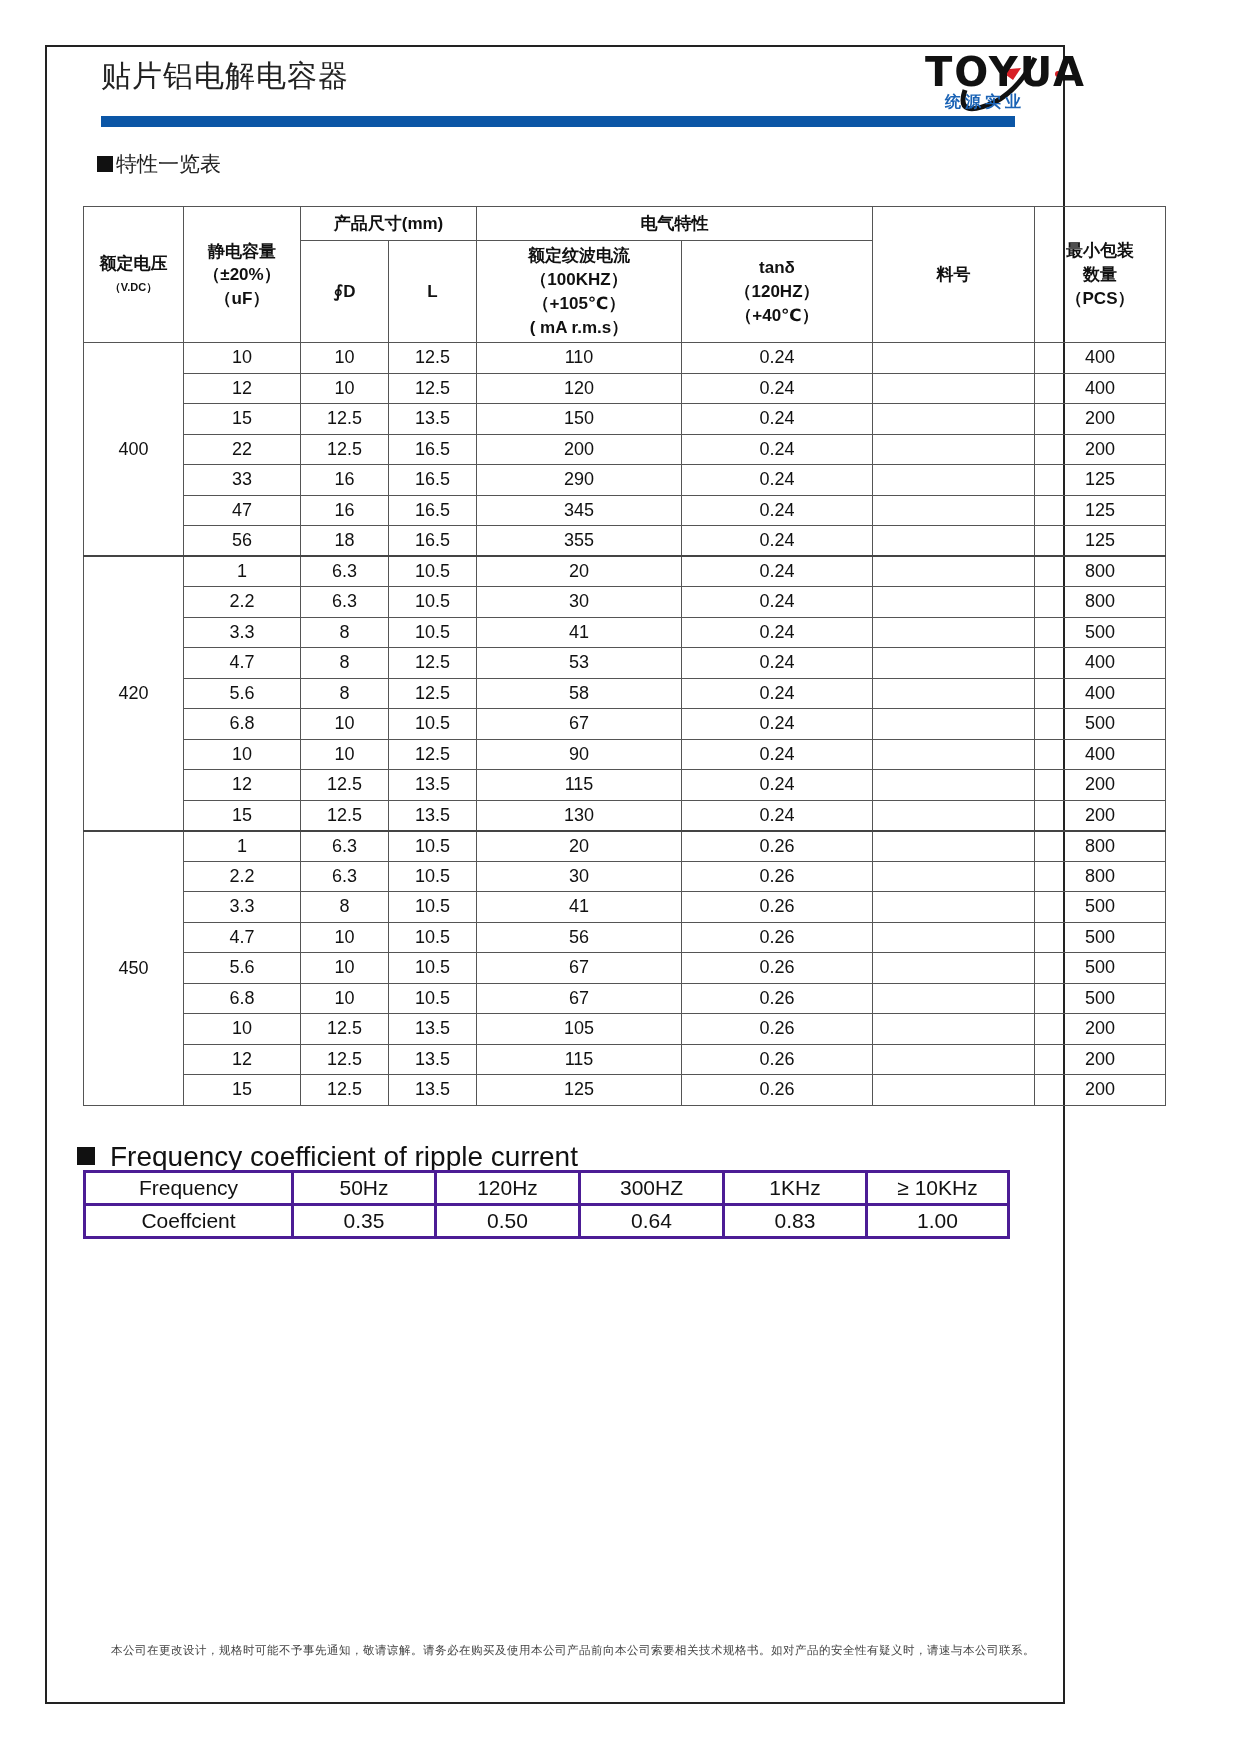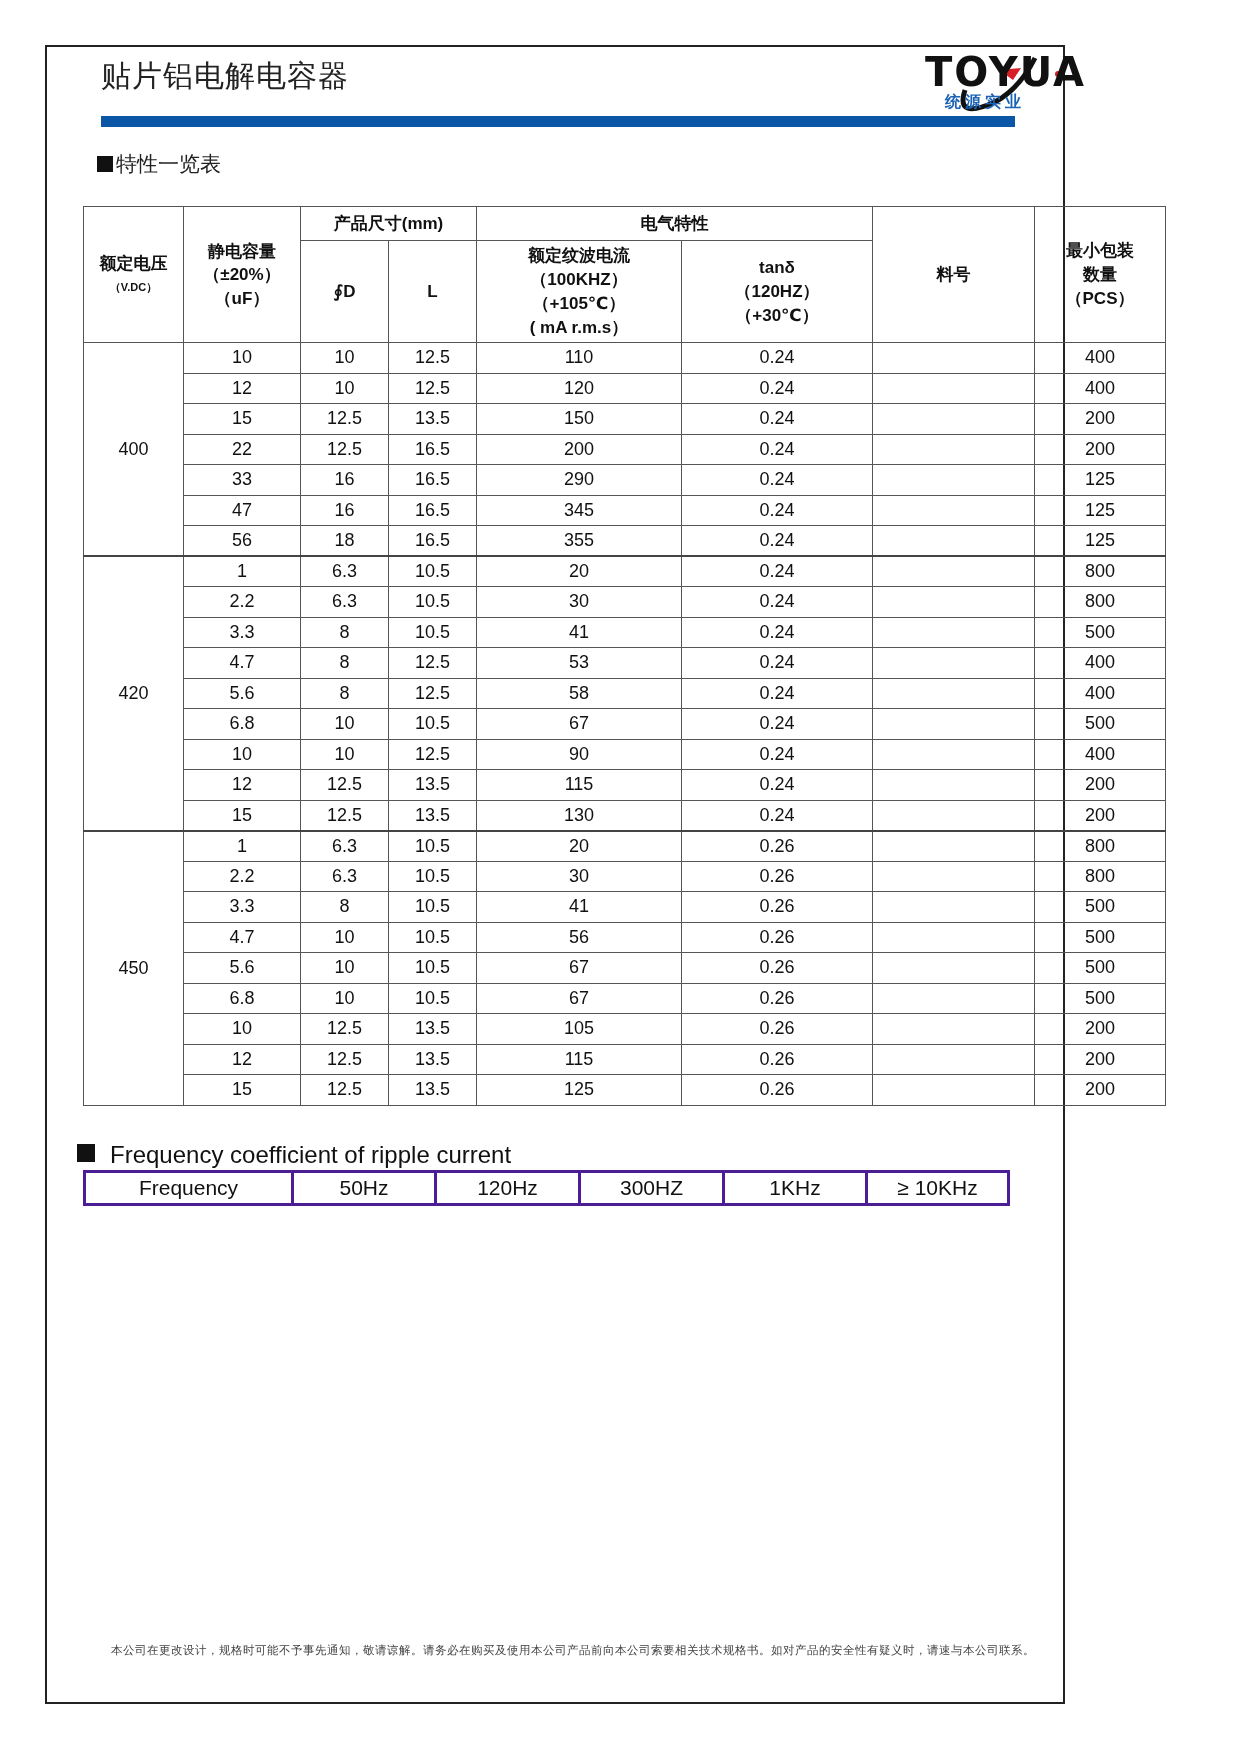--- a/index.html
+++ b/index.html
@@ -40,21 +40,21 @@
     font-size: 18px; color: #111; padding: 0; font-weight: normal;
   }
   table.main th { font-weight: bold; font-size: 17px; line-height: 24px; }
   table.main tr.hd1 th { height: 34px; }
   table.main tr.hd2 th { height: 102px; border-top: 1px solid #2b3a8c; }
   table.main tr.row td { height: 30.5px; }
   table.main .sep-top td { border-top: 2px solid #444; }
   table.main th .cn { font-family: "DejaVu Sans", sans-serif; font-weight: bold; }
 
   .freq-title {
-    position: absolute; left: 77px; top: 1141px; font-size: 24px; color: #111;
+    position: absolute; left: 77px; top: 1141px; font-size: 28px; color: #111;
   }
   .freq-title .sq { display: inline-block; width: 18px; height: 18px; background: #111; margin-right: 15px; vertical-align: 1px; }
   table.freq {
     position: absolute; left: 83px; top: 1170px; width: 924px; border-collapse: collapse; table-layout: fixed;
   }
   table.freq td {
     border: 3px solid #4c1d95; text-align: center; font-size: 21px; height: 33px; padding: 0; color: #111;
   }
   .footer {
     position: absolute; left: 111px; top: 1643px; font-family: "DejaVu Serif", serif; font-size: 11.5px; color: #444; letter-spacing: 0.5px; white-space: nowrap;
@@ -118,21 +118,21 @@
       <th>L</th>
       <th>
         <div>额定纹波电流</div>
         <div>（100KHZ）</div>
         <div>（+105℃）</div>
         <div>( mA r.m.s）</div>
       </th>
       <th>
         <div>tanδ</div>
         <div>（120HZ）</div>
-        <div>（+30℃）</div>
+        <div>（+40℃）</div>
       </th>
     </tr>
   </thead>
   <tbody id="main-body">
       <tr class="row">
         <td rowspan="7">400</td>
         <td>10</td>
         <td>10</td>
         <td>12.5</td>
         <td>110</td>
@@ -376,16 +376,24 @@
   </colgroup>
   <tbody>
     <tr id="freq-row">
       <td>Frequency</td>
     <td>50Hz</td>
         <td>120Hz</td>
         <td>300HZ</td>
         <td>1KHz</td>
         <td>≥ 10KHz</td>
       </tr>
+    <tr id="coef-row">
+      <td>Coeffcient</td>
+    <td>0.35</td>
+        <td>0.50</td>
+        <td>0.64</td>
+        <td>0.83</td>
+        <td>1.00</td>
+      </tr>
   </tbody>
 </table>
 
 <div class="footer">本公司在更改设计，规格时可能不予事先通知，敬请谅解。请务必在购买及使用本公司产品前向本公司索要相关技术规格书。如对产品的安全性有疑义时，请速与本公司联系。</div>
 
 </body></html>

